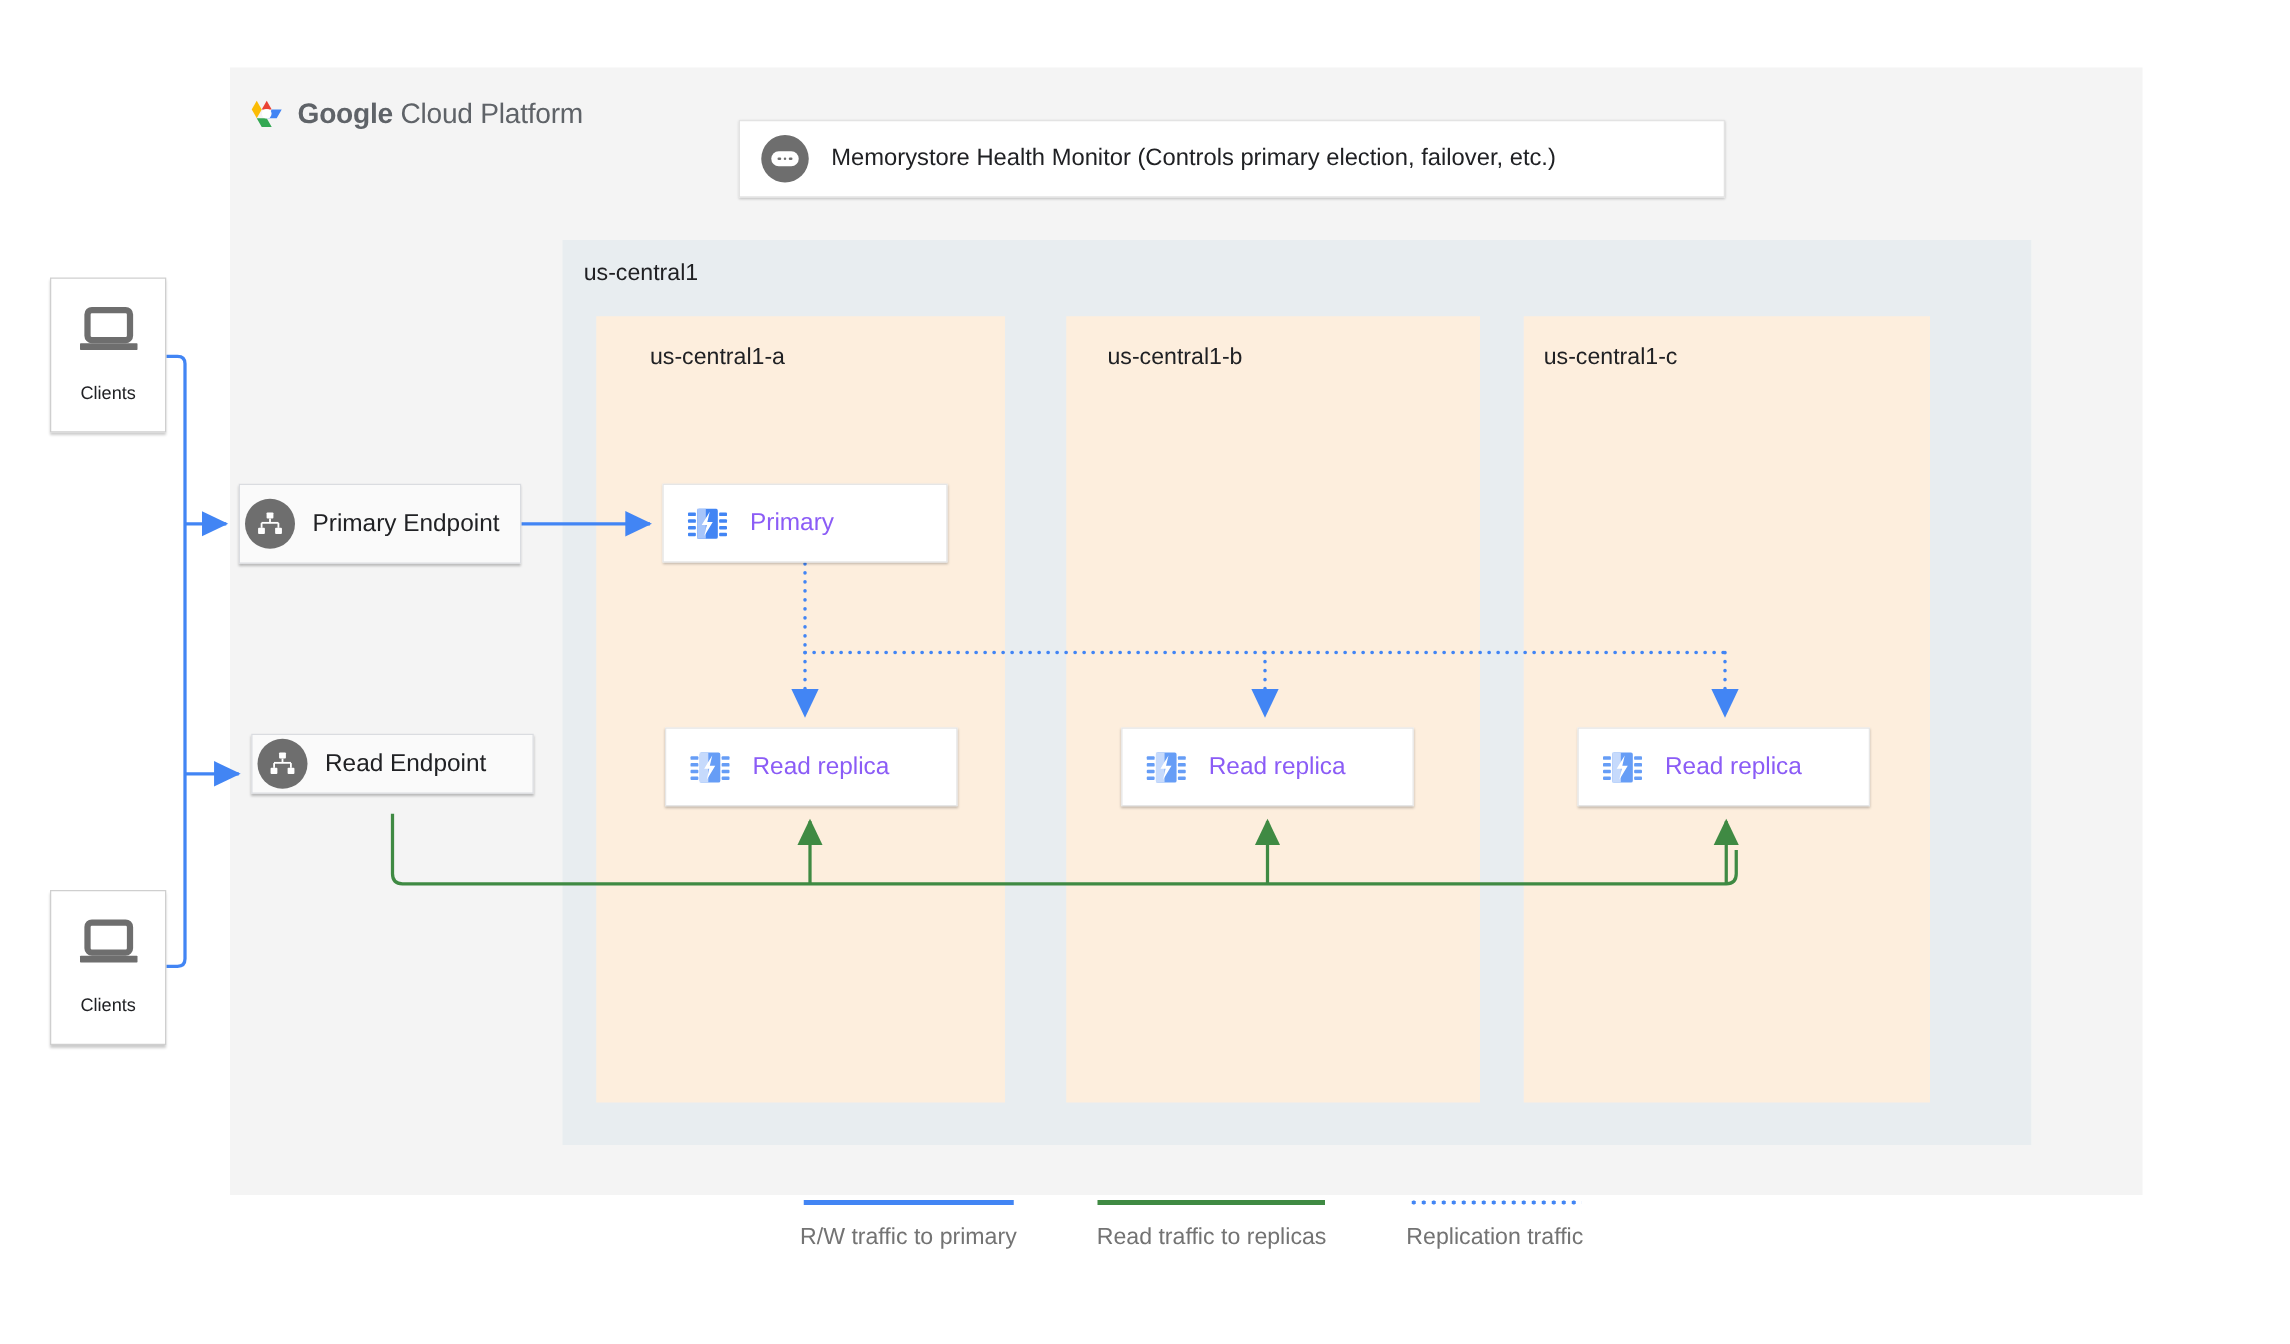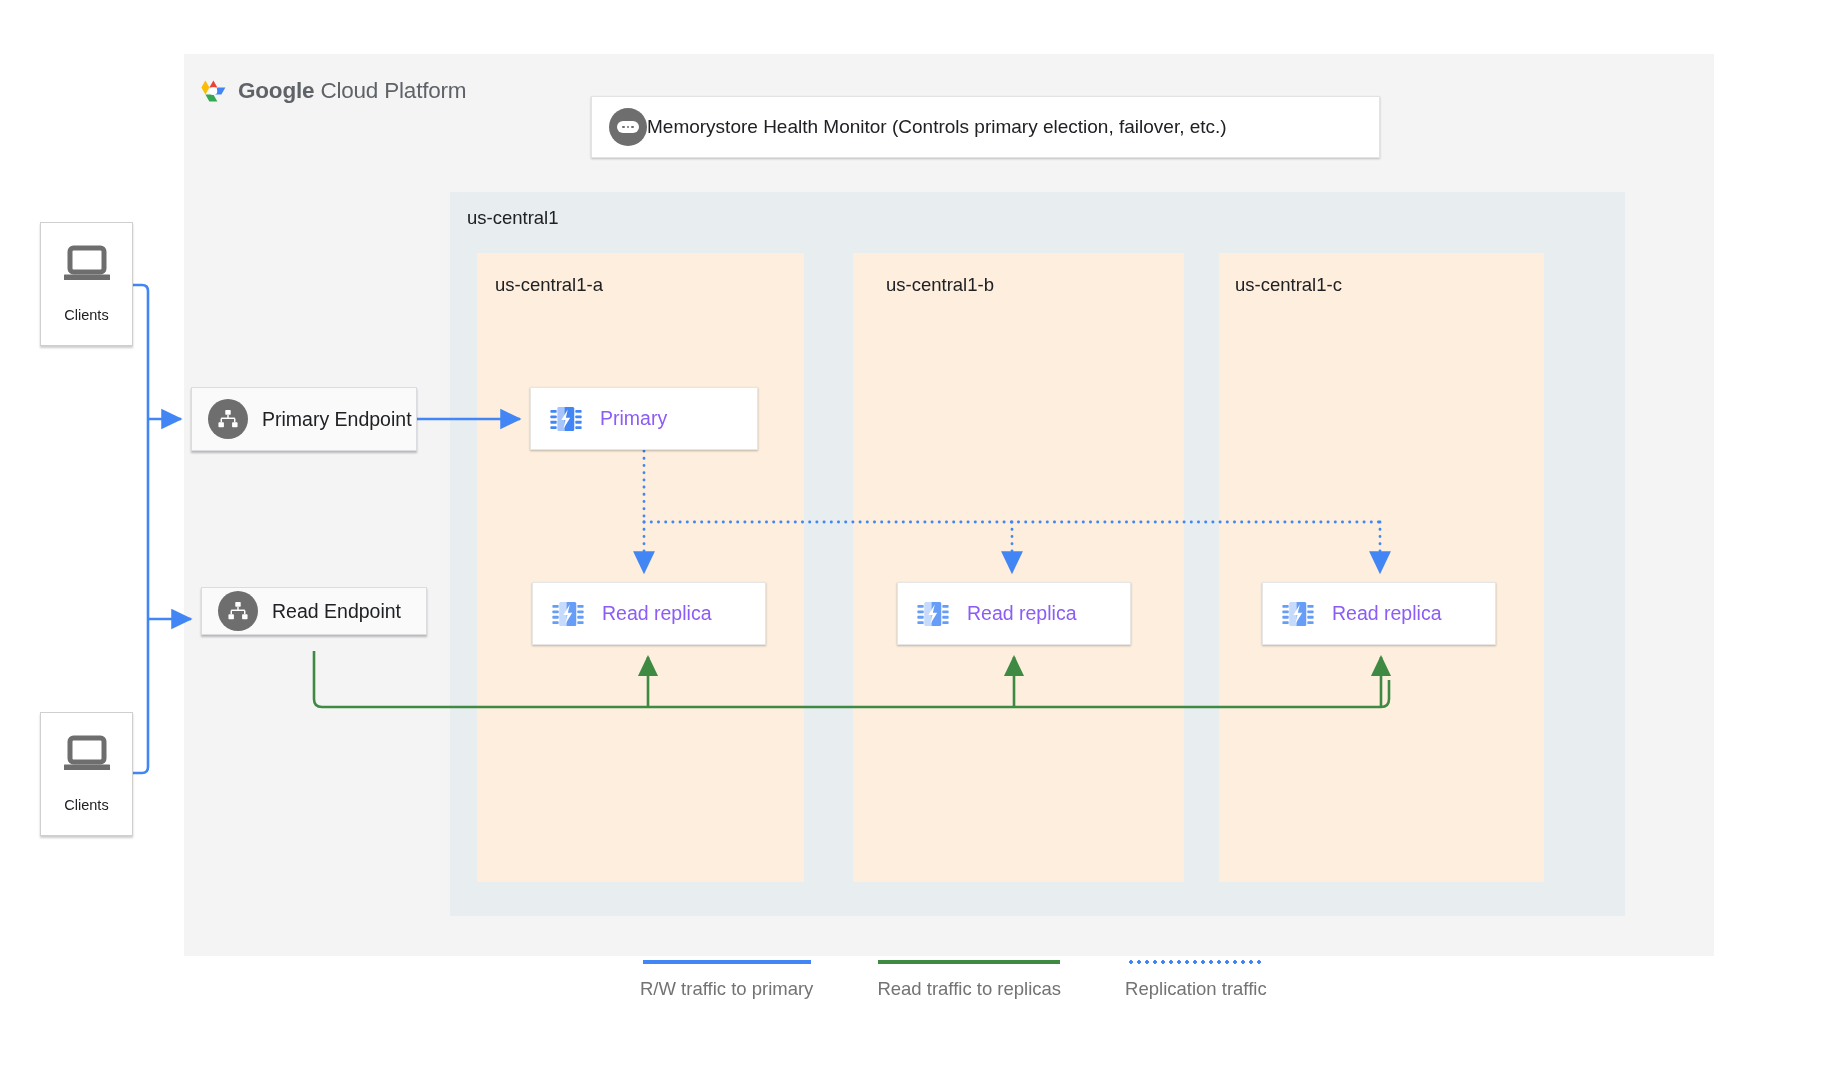--- a/index.html
+++ b/index.html
@@ -76,20 +76,21 @@
     background: #ffffff;
     border-radius: 6px;
     display:flex; align-items:center; justify-content:center; gap:2px;
   }
   .health-icon .pill i {
     width: 2.6px; height: 2.6px; border-radius:50%; background:#6e6e6e; display:block;
   }
   .health-label {
     font-size: 19px;
     color: #202124;
+    margin-left: 18px;
     white-space: nowrap;
   }
 
   
   .region-box {
     position: absolute;
     left: 450px;
     top: 192px;
     width: 1175px;
     height: 724px;
@@ -113,21 +114,21 @@
   }
   .zone-a { left: 477px; }
   .zone-b { left: 853px; width: 331px; }
   .zone-c { left: 1219px; width: 325px; }
   .zone-label {
     position: absolute;
     top: 274px;
     font-size: 18.5px;
     color: #202124;
   }
-  .zone-label-a { left: 495px; }
+  .zone-label-a { left: 520px; }
   .zone-label-b { left: 886px; }
   .zone-label-c { left: 1235px; }
 
   
   .node {
     position: absolute;
     background: #ffffff;
     border: 1px solid #e6e6e6;
     box-shadow: 0 1px 2px rgba(0,0,0,0.25);
     display: flex;
@@ -151,21 +152,21 @@
 
   
   .endpoint {
     position: absolute;
     background: #fafafa;
     border: 1px solid #dadce0;
     box-shadow: 0 2px 2px rgba(0,0,0,0.25);
     display: flex;
     align-items: center;
     box-sizing: border-box;
-    padding-left: 16px;
+    padding-left: 4px;
     z-index: 6;
   }
   .endpoint-icon {
     width: 40px; height: 40px;
     border-radius: 50%;
     background: #6e6e6e;
     flex: 0 0 auto;
     display: flex; align-items: center; justify-content: center;
   }
   .endpoint-label {

